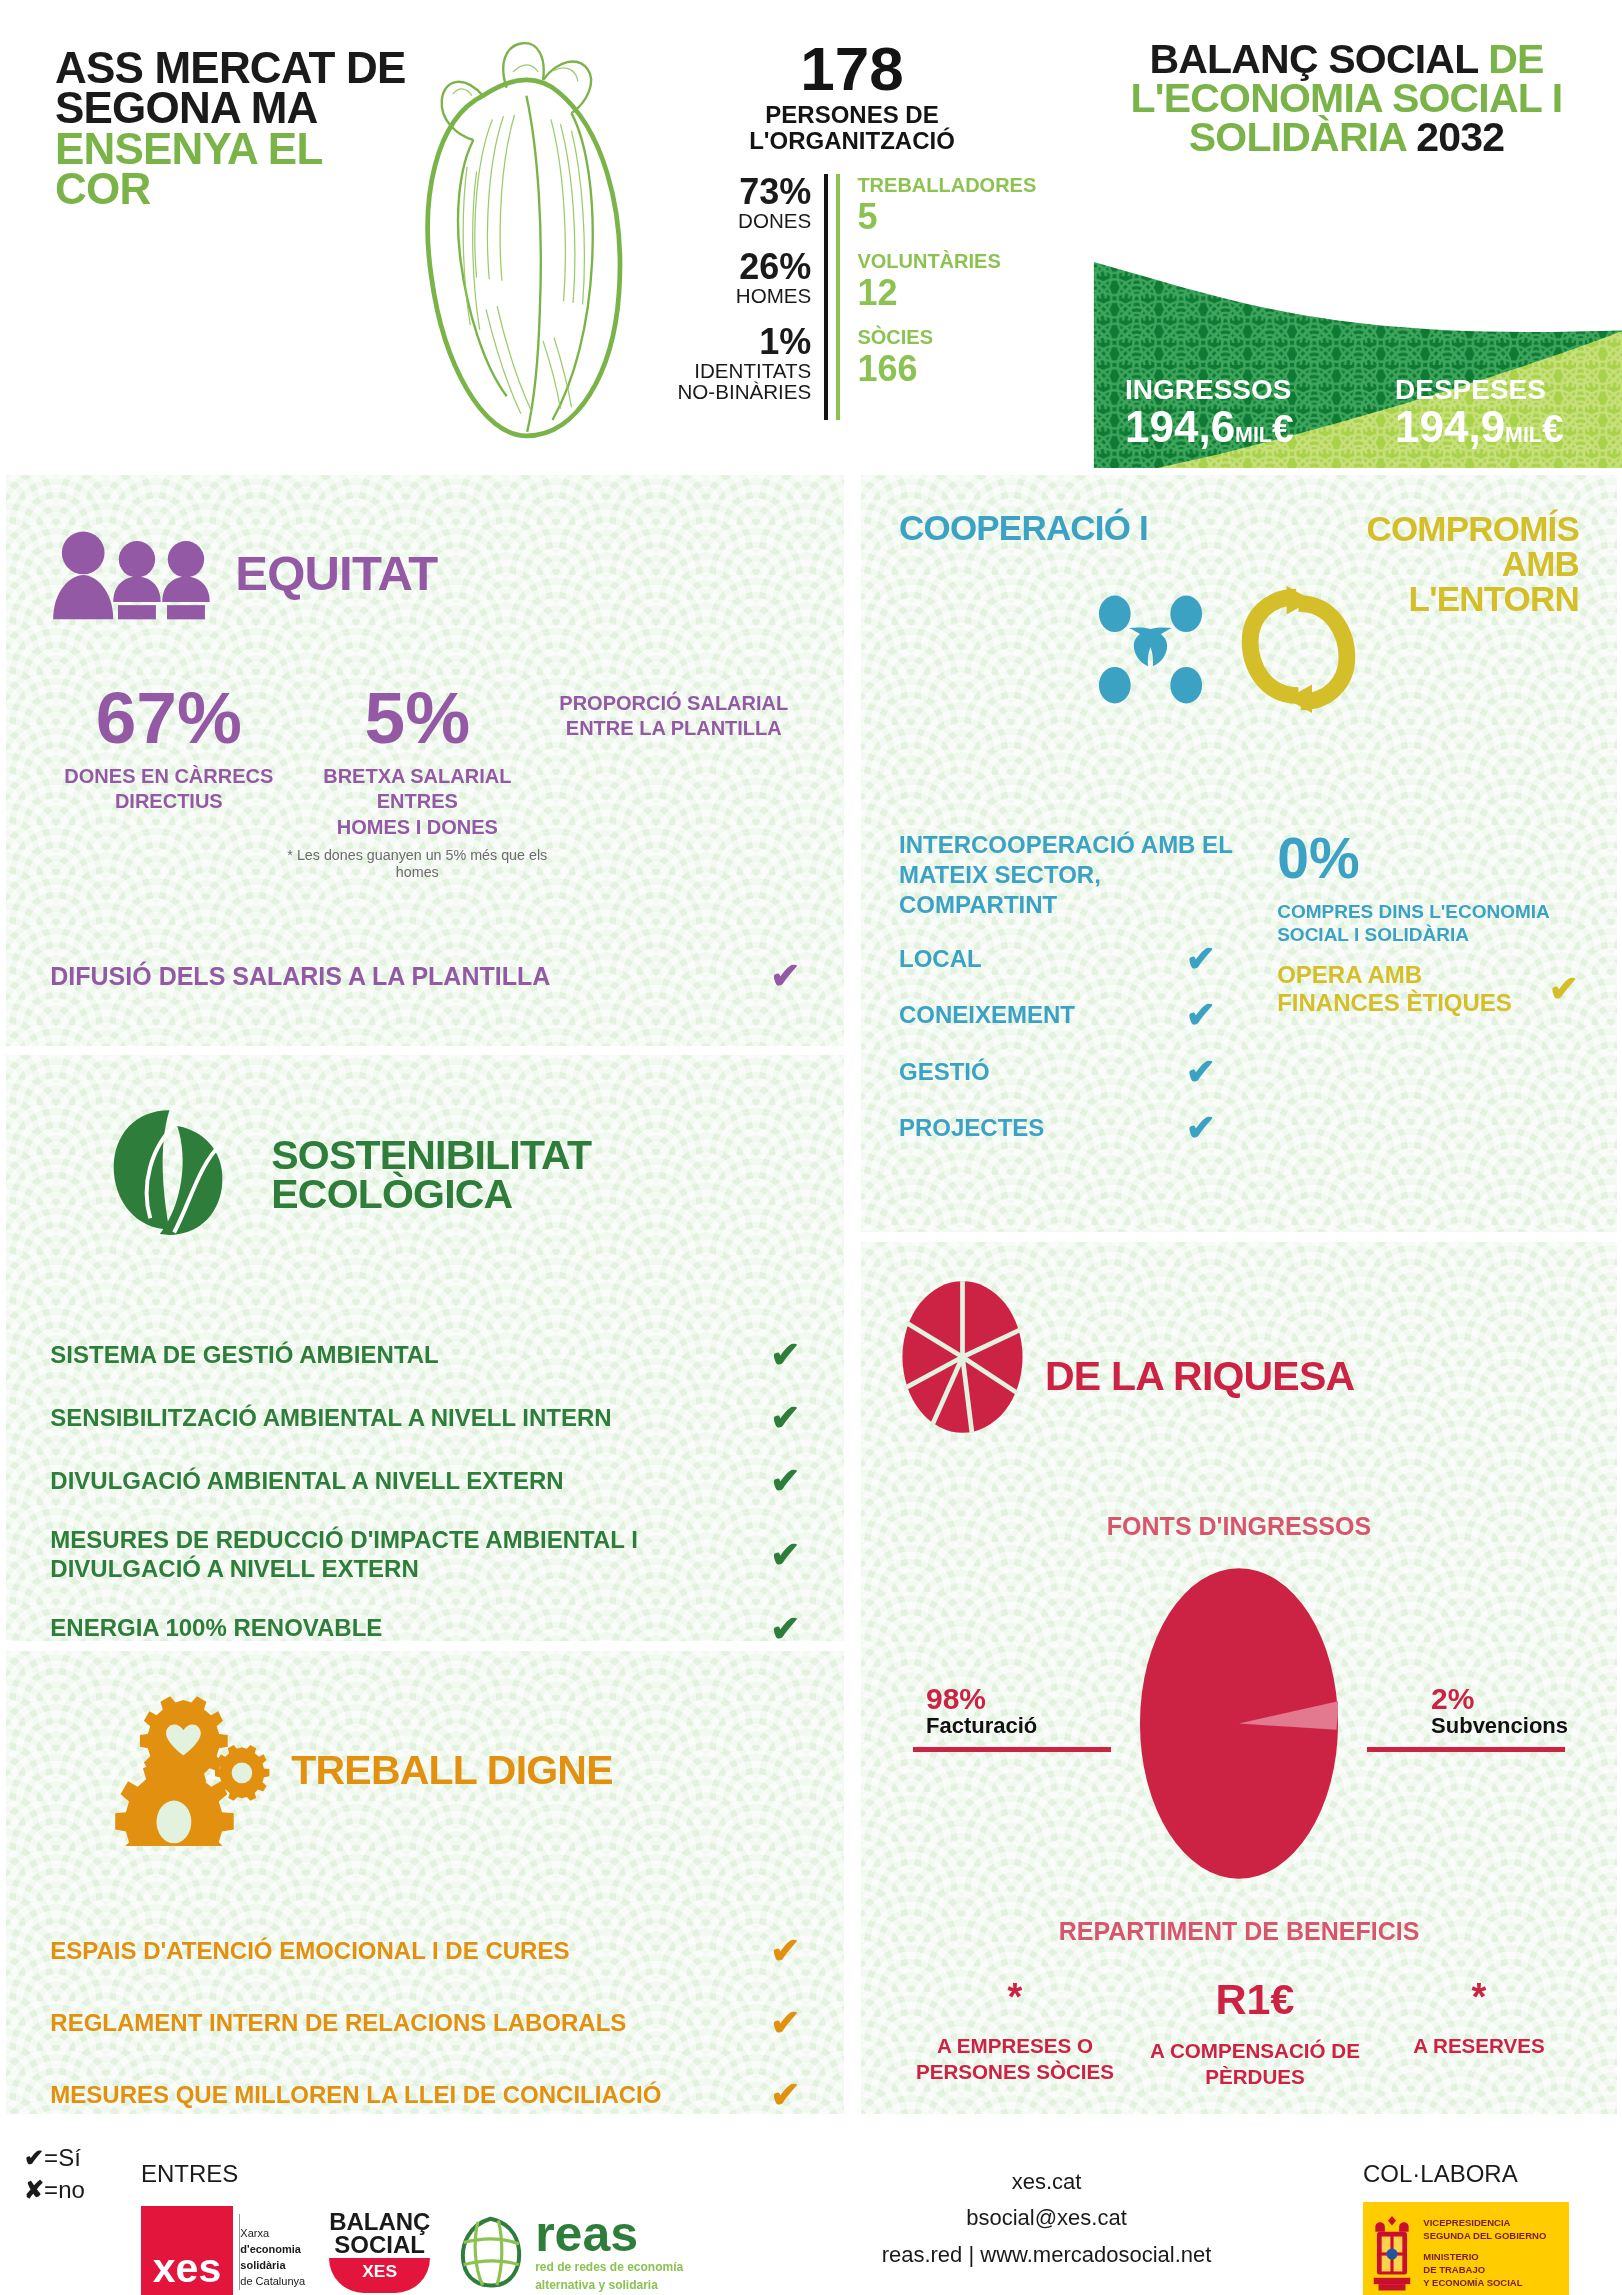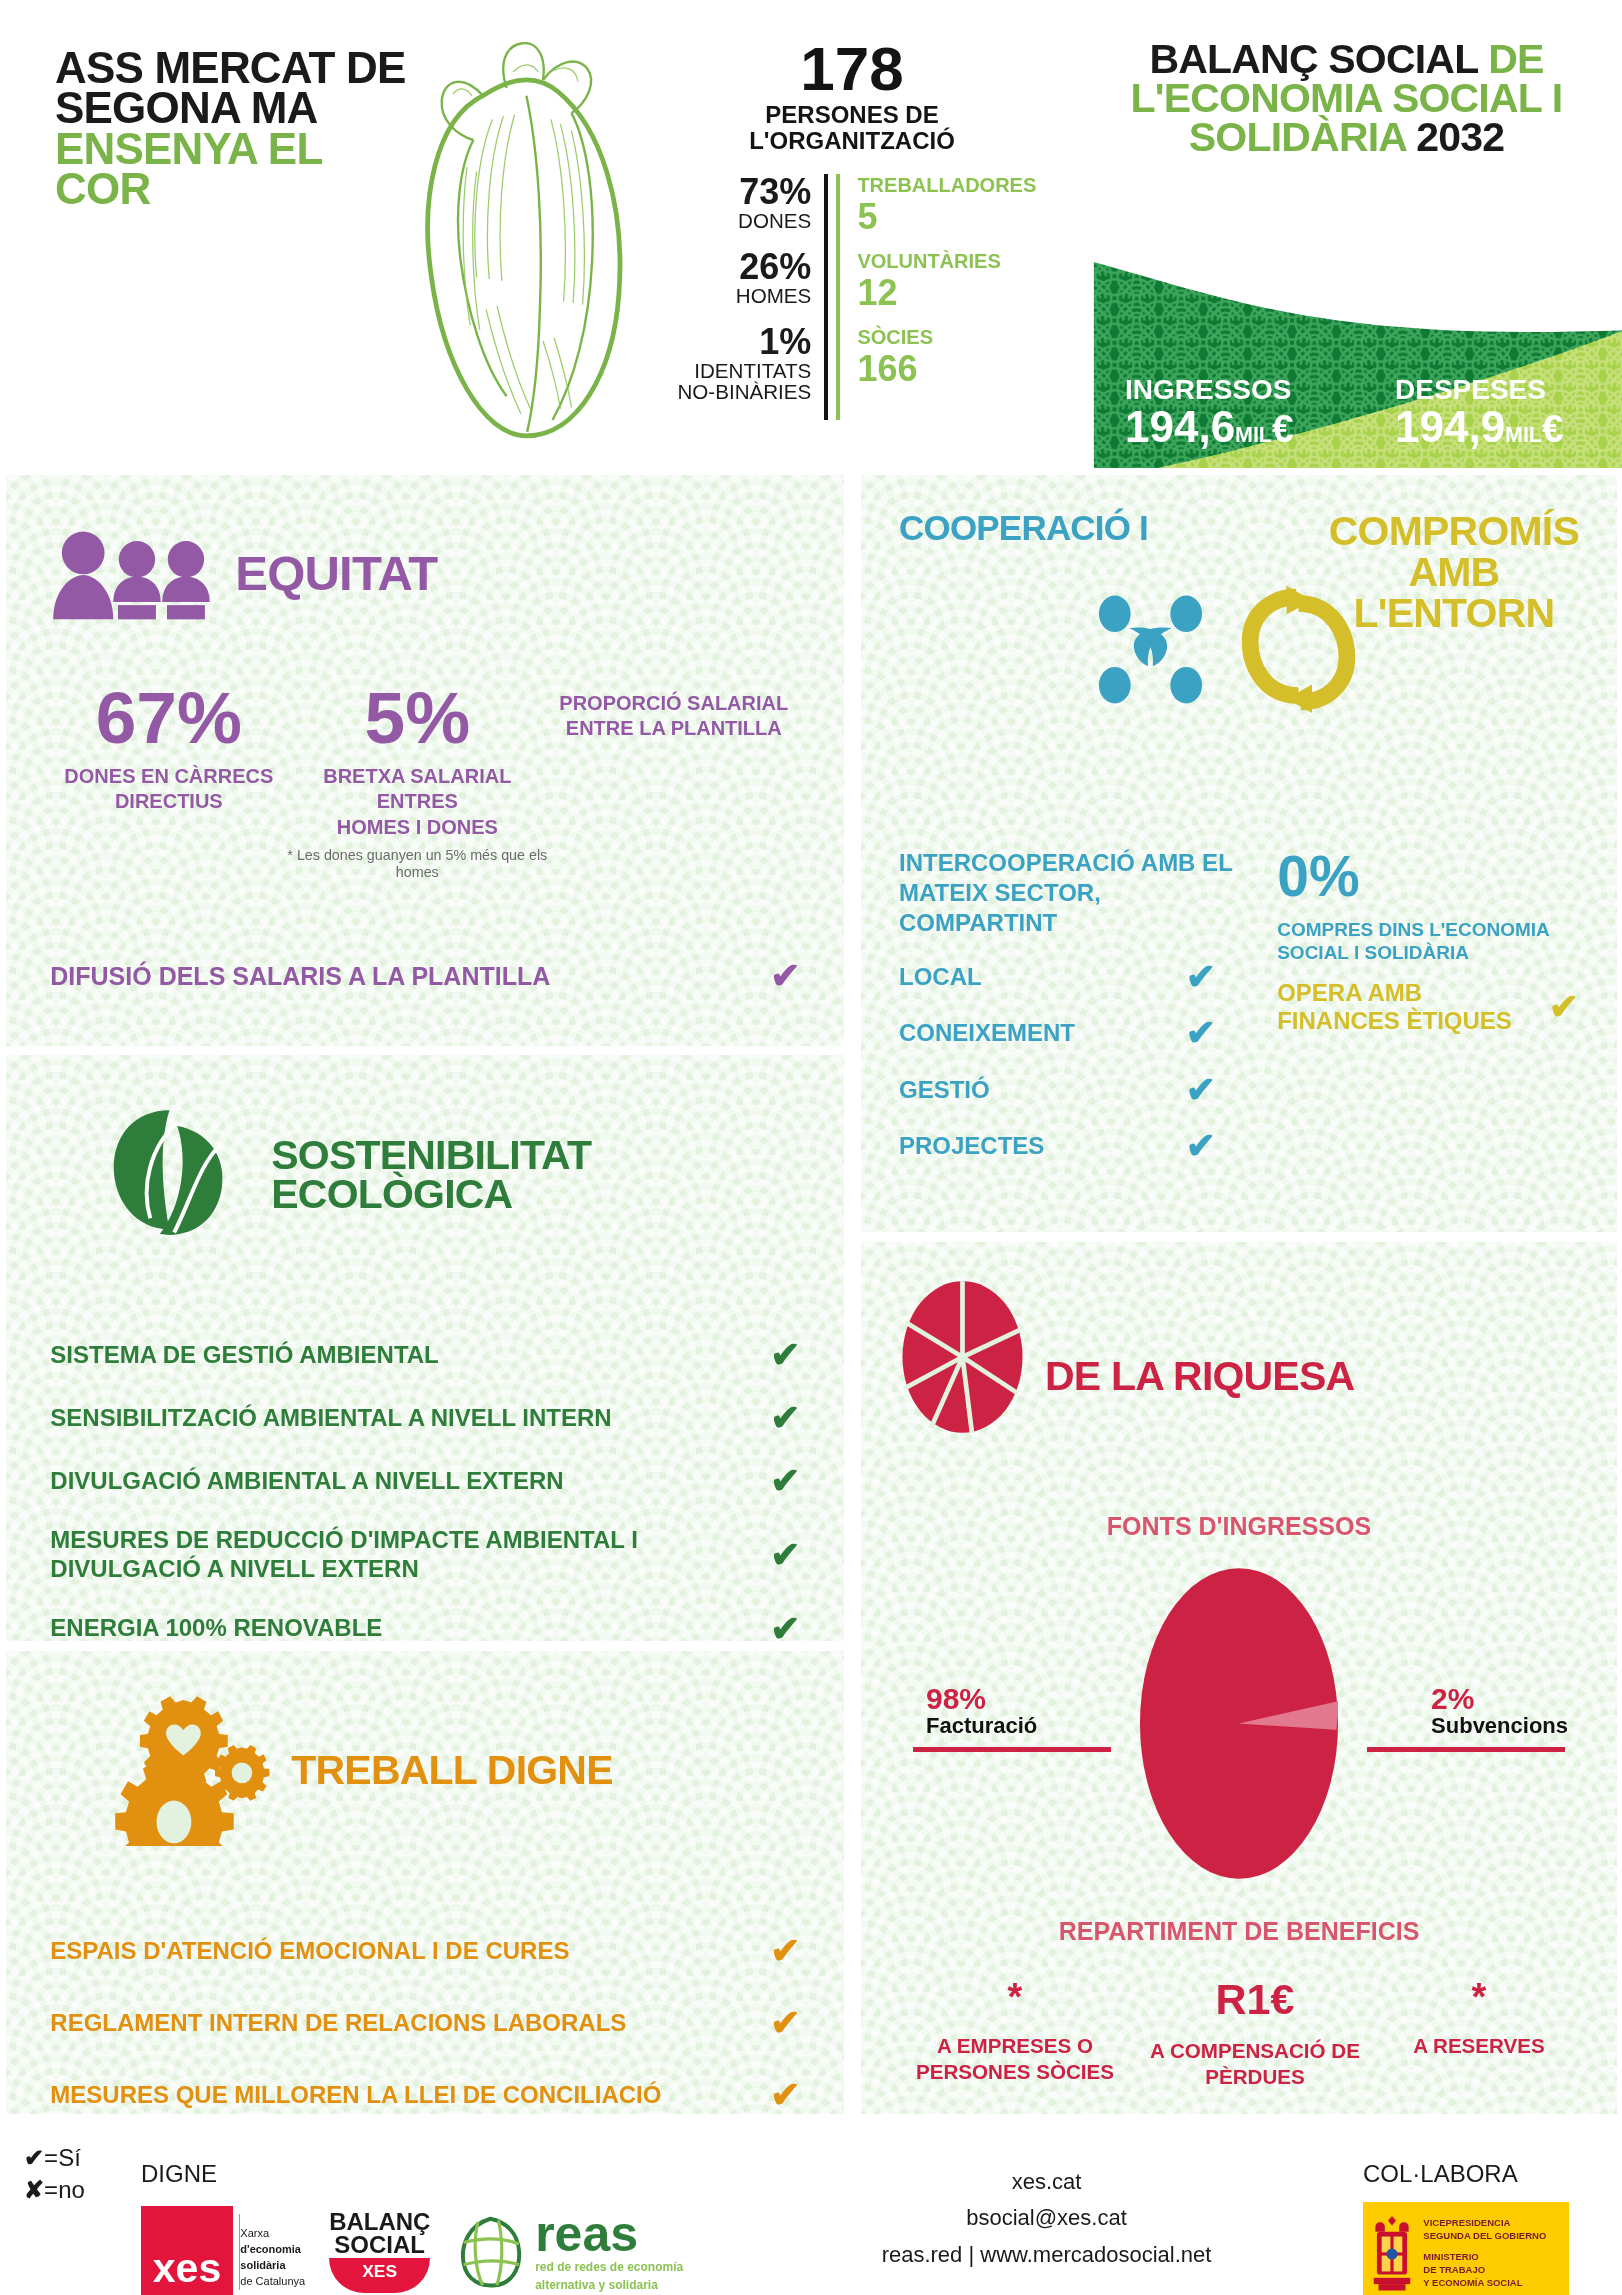--- a/index.html
+++ b/index.html
@@ -103,21 +103,21 @@
   #tr-title{ font-size:41px; }
   #tr-list{ margin-top:87px; }
   #tr-list .row{ display:flex; align-items:center; justify-content:space-between; margin-bottom:36px; }
   #tr-list .row .t{ font-size:24px; font-weight:bold; color:#e2900f; }
 
   
   #c-coop .inner{ position:relative; padding:36px 38px; }
   .blue{ color:#3ba2c4; } .yellow{ color:#d4bf2a; }
   #co-titles{ display:flex; justify-content:space-between; align-items:flex-start;}
   #co-t1{ font-size:35px; font-weight:bold; color:#3ba2c4; line-height:.95; letter-spacing:-0.8px;}
-  #co-t2{ font-size:41px; font-weight:bold; color:#d4bf2a; line-height:1.0; letter-spacing:-0.8px; text-align:center;}
+  #co-t2{ font-size:35px; font-weight:bold; color:#d4bf2a; line-height:1.0; letter-spacing:-0.8px; text-align:right;}
   #co-icons{ position:absolute; left:230px; top:111px; display:flex; gap:28.5px; align-items:center;}
   #co-body{ display:flex; margin-top:214px; gap:24px; }
   #co-left{ width:372px; }
   #co-left .head{ font-size:24px; font-weight:bold; color:#3ba2c4; line-height:1.25; }
   #co-left .row{ display:flex; align-items:center; justify-content:space-between; margin-top:20.6px; width:317px;}
   #co-left .row .t{ font-size:24px; font-weight:bold; color:#3ba2c4; }
   #co-right{ width:317px; }
   #co-right .pct{ font-size:57px; font-weight:bold; color:#3ba2c4; line-height:1;}
   #co-right .sub{ font-size:19px; font-weight:bold; color:#3ba2c4; line-height:1.25; margin-top:12.7px;}
   #co-right .erow{ display:flex; align-items:center; justify-content:space-between; margin-top:14.3px;}
@@ -550,21 +550,21 @@
     </div>
   </div>
 </div>
 
 <div id="footer">
   <div id="legend">
     <div><b>✔</b><span>=Sí</span></div>
     <div><b>✘</b><span>=no</span></div>
   </div>
 
-  <div id="promou">DIGNE</div>
+  <div id="promou">ENTRES</div>
   <div id="promou-logos">
     <div style="display:flex;align-items:center;gap:6.3px">
       <div class="xesbox">xes</div>
       <div class="xestext">
         <span>Xarxa</span>
         <b>d'economia</b>
         <b>solidària</b>
         <span>de Catalunya</span>
       </div>
     </div>

